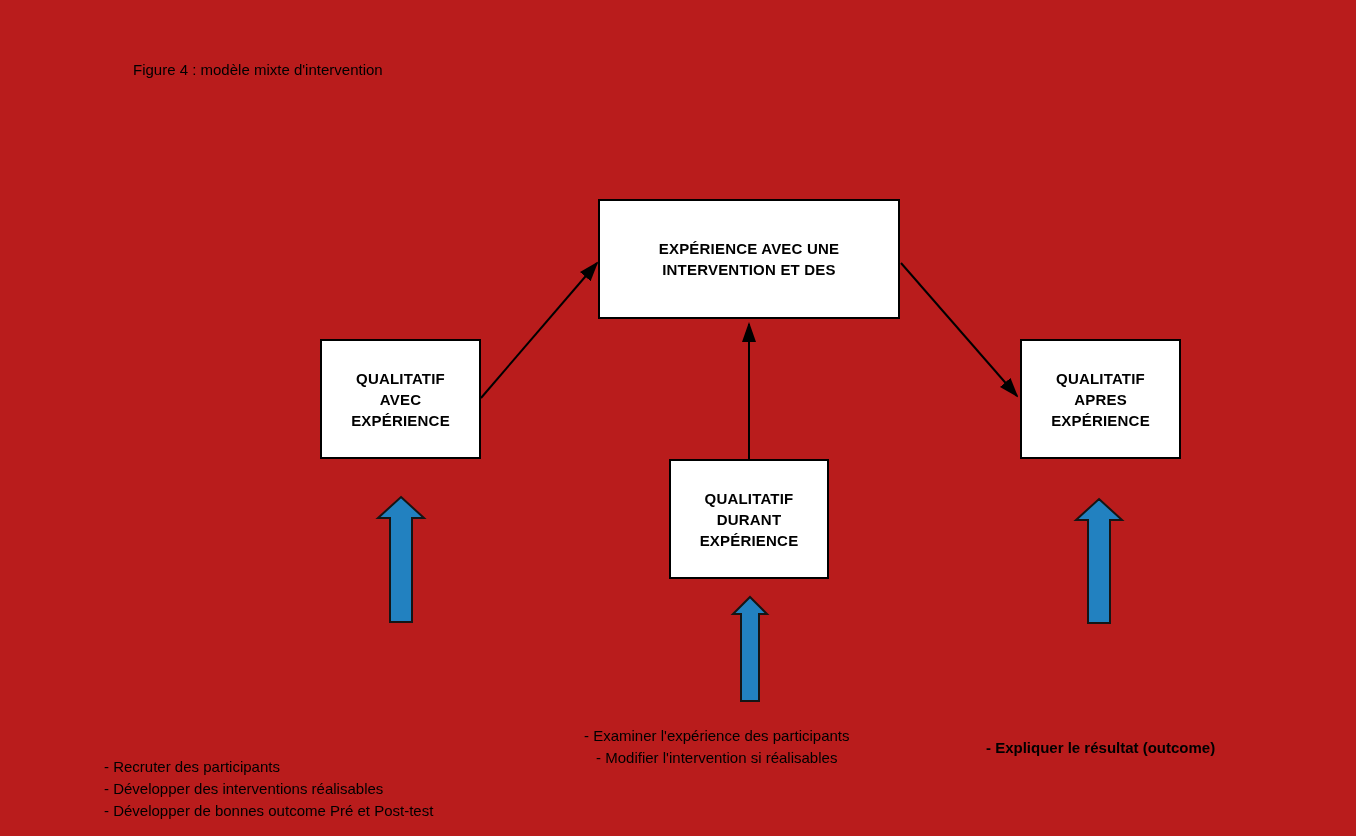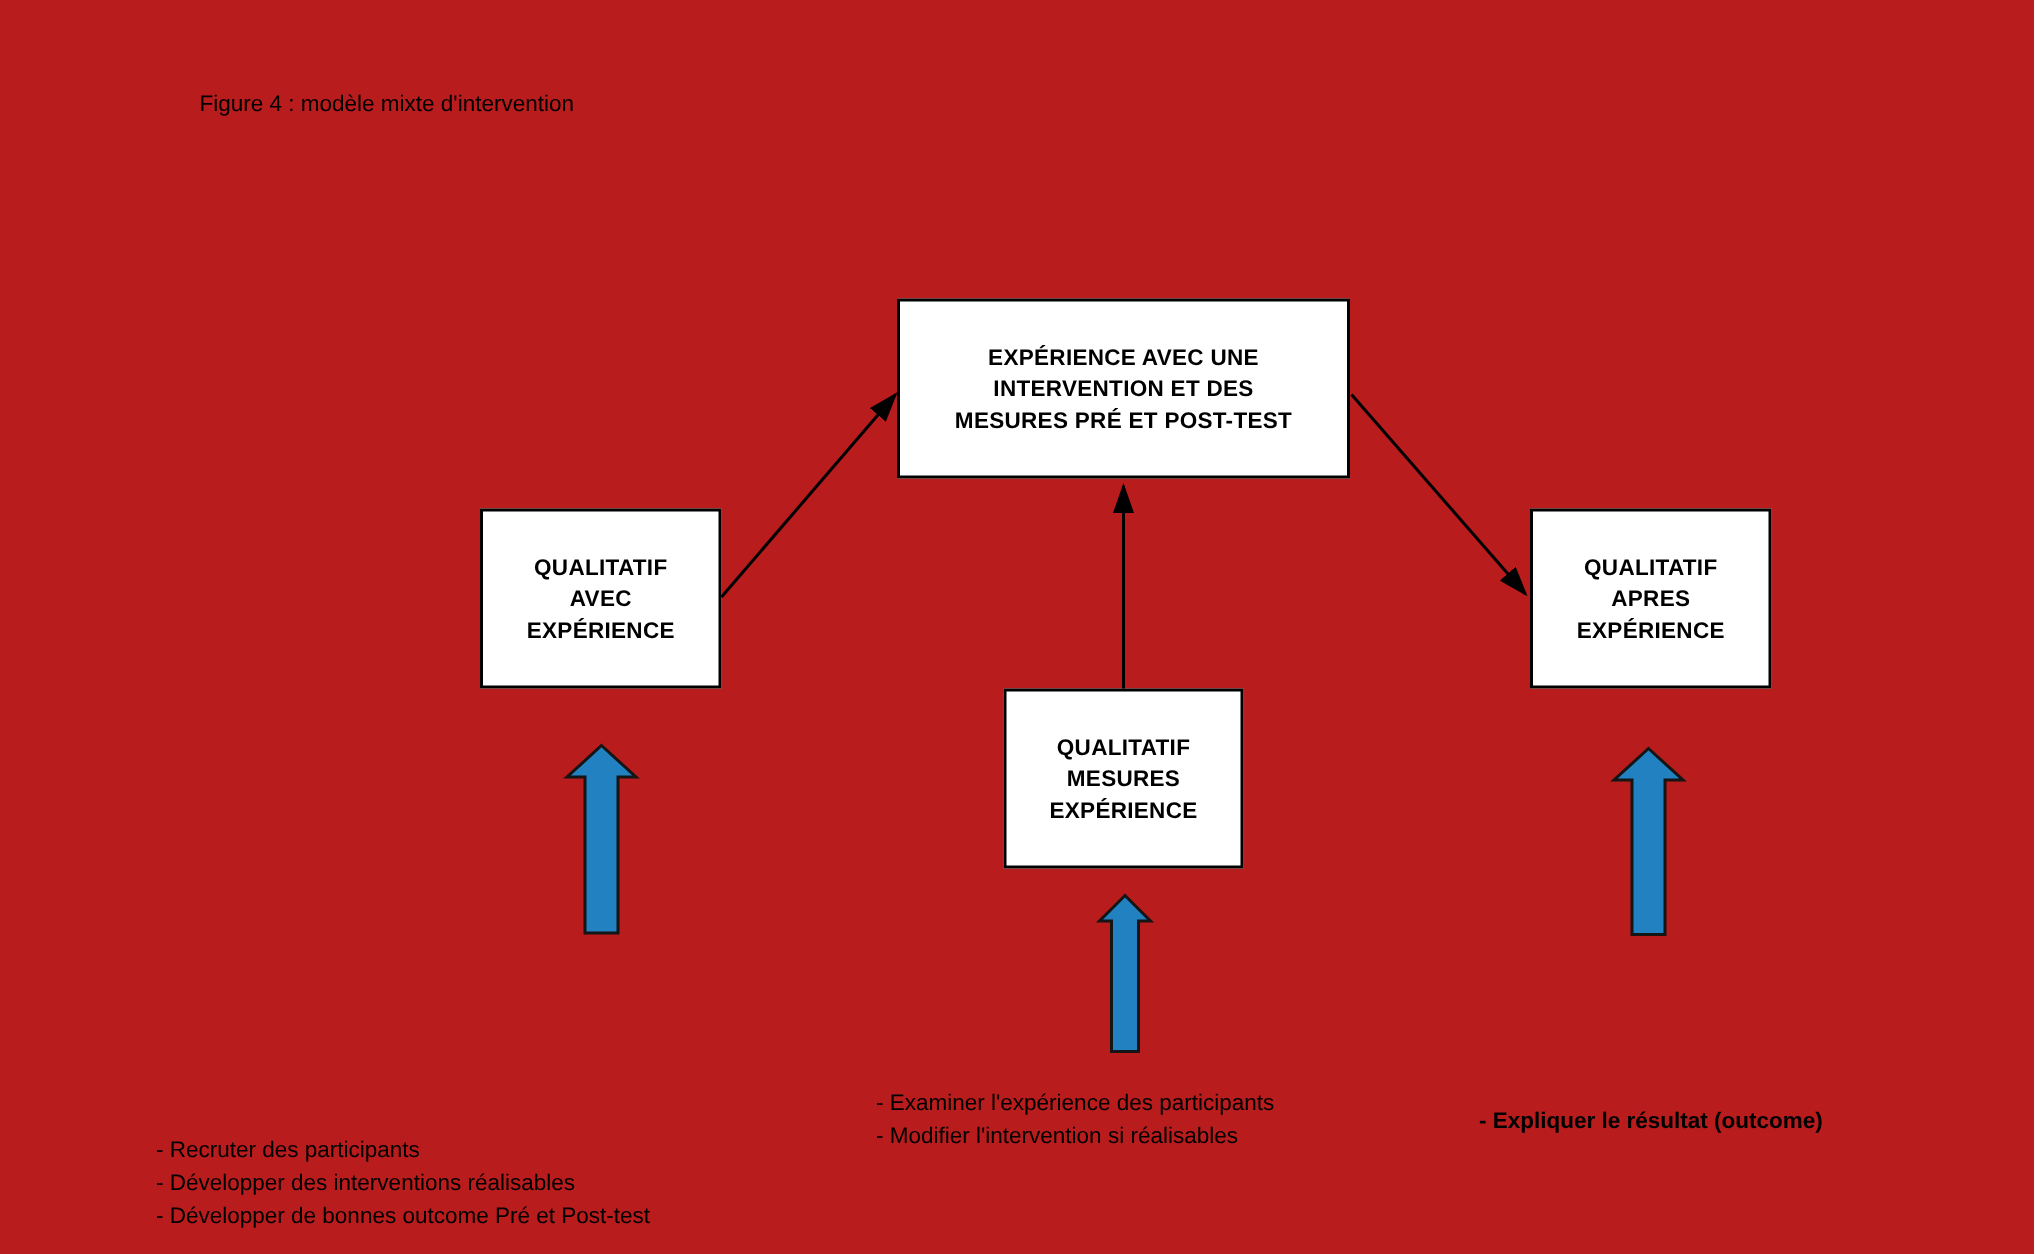--- a/index.html
+++ b/index.html
@@ -47,45 +47,44 @@
   }
   .connector { stroke-width: 2; fill: none; }
   .block-arrow { stroke: #151515; stroke-width: 2; stroke-linejoin: miter; }
   .notes {
     position: absolute;
     font-size: 15px;
     line-height: 22px;
     white-space: nowrap;
   }
   .notes-left   { left: 104px; top: 756px; }
-  .notes-center { left: 584px; top: 725px; }
+  .notes-center { left: 584px; top: 725px; text-align: center; }
   .notes-right  { left: 986px; top: 737px; font-weight: bold; }
 </style>
 </head>
 <body>
 
 <div class="canvas">
 
   <div class="fig-title">Figure 4 : modèle mixte d'intervention</div>
 
   <div class="node node-top">
     <div>EXPÉRIENCE AVEC UNE</div>
     <div>INTERVENTION ET DES</div>
-    <div>MESURES PRÉ ET POST-TEST</div>
   </div>
 
   <div class="node node-left">
     <div>QUALITATIF</div>
     <div>AVEC</div>
     <div>EXPÉRIENCE</div>
   </div>
 
   <div class="node node-mid">
     <div>QUALITATIF</div>
-    <div>MESURES</div>
+    <div>DURANT</div>
     <div>EXPÉRIENCE</div>
   </div>
 
   <div class="node node-right">
     <div>QUALITATIF</div>
     <div>APRES</div>
     <div>EXPÉRIENCE</div>
   </div>
 
   <svg class="overlay" viewBox="0 0 1360 836" xmlns="http://www.w3.org/2000/svg">

